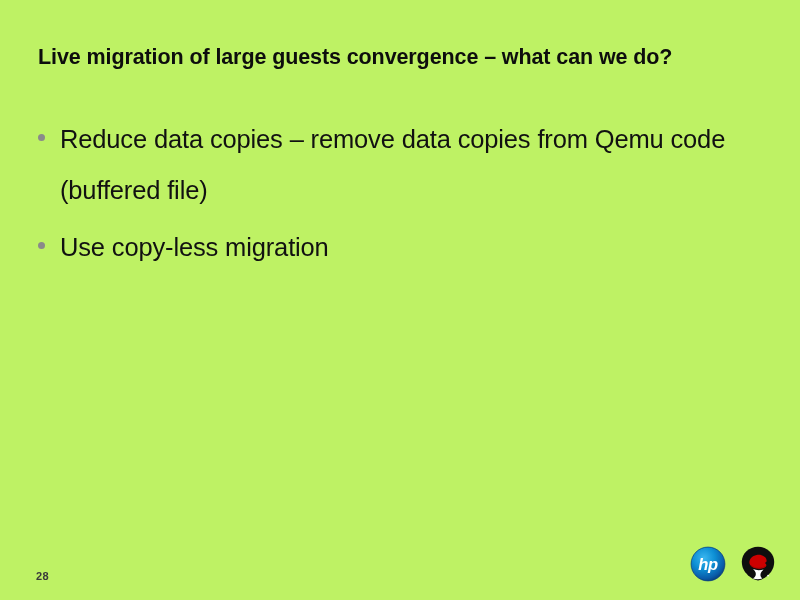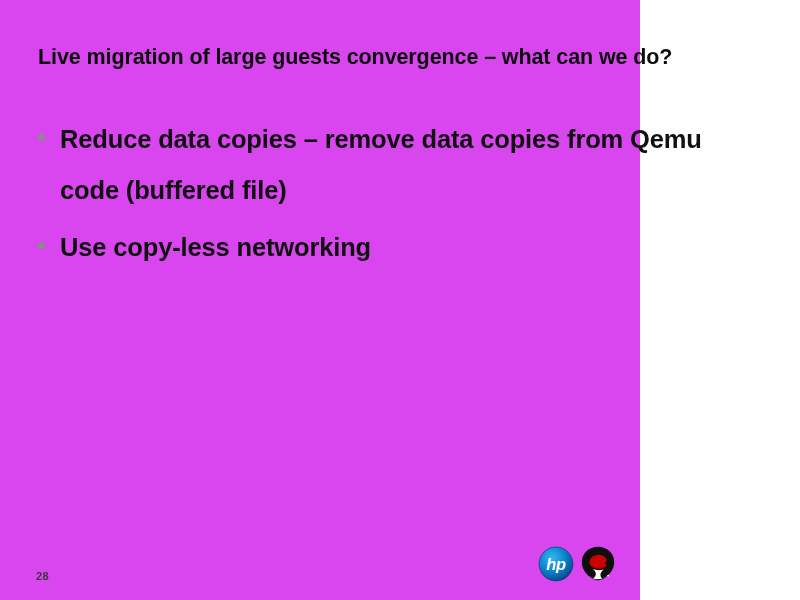--- a/index.html
+++ b/index.html
@@ -10,23 +10,23 @@
   body {
     width: 800px;
     height: 600px;
     background: #ffffff;
     font-family: "Liberation Sans", sans-serif;
     overflow: hidden;
   }
 
   .slide {
     position: relative;
-    width: 640px;
+    width: 800px;
     height: 600px;
-    background: #d946ef;
+    background: #bef264;
     box-sizing: border-box;
   }
 
   
   .slide-title {
     position: absolute;
     left: 38px;
     top: 30px;
     width: 700px;
     font-size: 21.5px;
@@ -49,21 +49,21 @@
   }
 
   .bullet-item {
     position: relative;
     display: block;
     padding-left: 26px;
     margin: 0 0 6px 0;
     font-size: 25.5px;
     line-height: 51px;
     color: #111111;
-    font-weight: bold;
+    font-weight: normal;
     letter-spacing: -0.15px;
   }
 
   .bullet-marker {
     position: absolute;
     left: 4px;
     top: 20px;
     width: 7px;
     height: 7px;
     border-radius: 50%;
@@ -85,21 +85,21 @@
     font-weight: bold;
   }
 
   
   .logo-strip {
     position: absolute;
     right: 24px;
     bottom: 18px;
     display: flex;
     align-items: center;
-    gap: 6px;
+    gap: 14px;
   }
 
   .logo-hp, .logo-redhat {
     display: block;
     width: 36px;
     height: 36px;
   }
 </style>
 </head>
 <body>
@@ -110,21 +110,21 @@
 
   <ul class="body-list">
 
     <li class="bullet-item">
       <span class="bullet-marker"></span>
       <span class="bullet-text">Reduce data copies – remove data copies from Qemu code (buffered file)</span>
     </li>
 
     <li class="bullet-item">
       <span class="bullet-marker"></span>
-      <span class="bullet-text">Use copy-less networking</span>
+      <span class="bullet-text">Use copy-less migration</span>
     </li>
 
 
   </ul>
 
   <div class="page-number">28</div>
 
   <div class="logo-strip">
 
     <svg class="logo-hp" viewBox="0 0 100 100">

